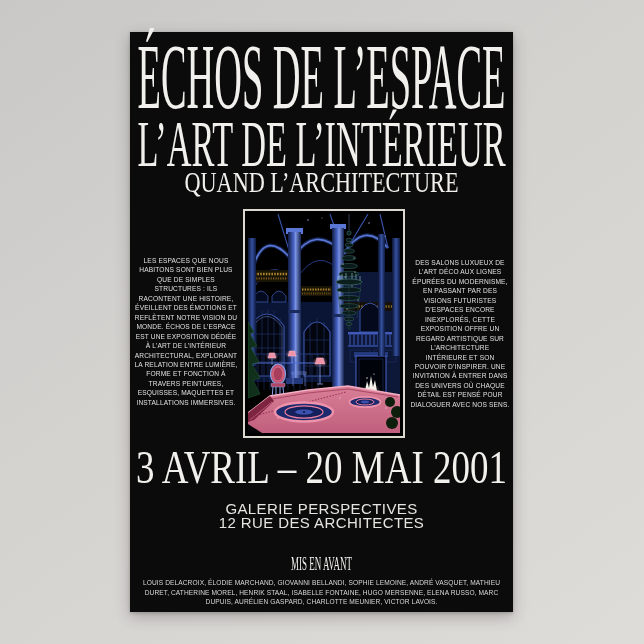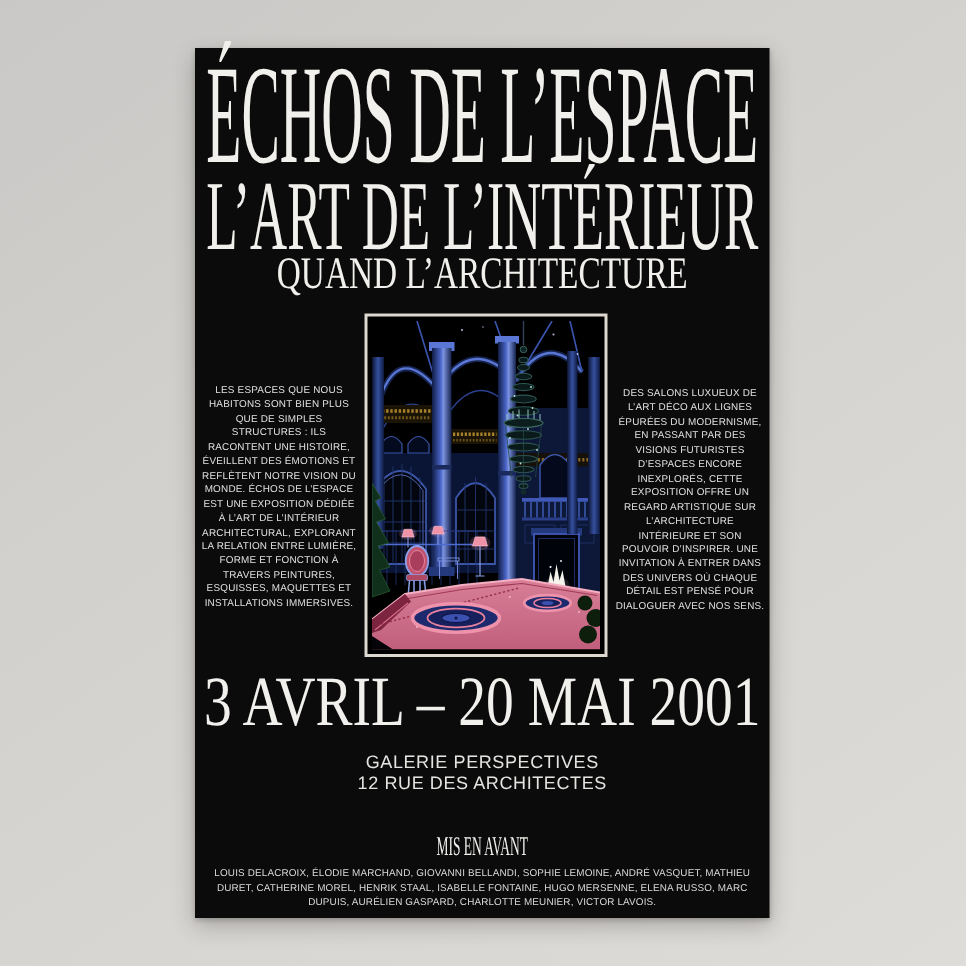--- a/index.html
+++ b/index.html
@@ -28,21 +28,21 @@
   }
   .para-left{left:3px;top:224px;width:106px;}
   .para-right{left:280px;top:226px;width:100px;}
   .artframe{
     position:absolute;left:113px;top:177px;width:162px;height:229px;
     box-sizing:border-box;border:2px solid #ddd8d0;background:#000;padding:3px;
   }
   .artframe svg{display:block;}
   .venue{
     position:absolute;left:0;top:470px;width:383px;text-align:center;
-    color:#e6e4e0;font-size:12px;line-height:13.5px;letter-spacing:.4px;font-weight:500;
+    color:#e6e4e0;font-size:15px;line-height:13.5px;letter-spacing:.4px;font-weight:500;
   }
   .names{
     position:absolute;left:5px;top:546px;width:373px;text-align:center;
     color:#d9d9d9;font-size:6.6px;line-height:9.6px;letter-spacing:.1px;
   }
 </style>
 </head>
 <body>
 
 <div class="scene">

